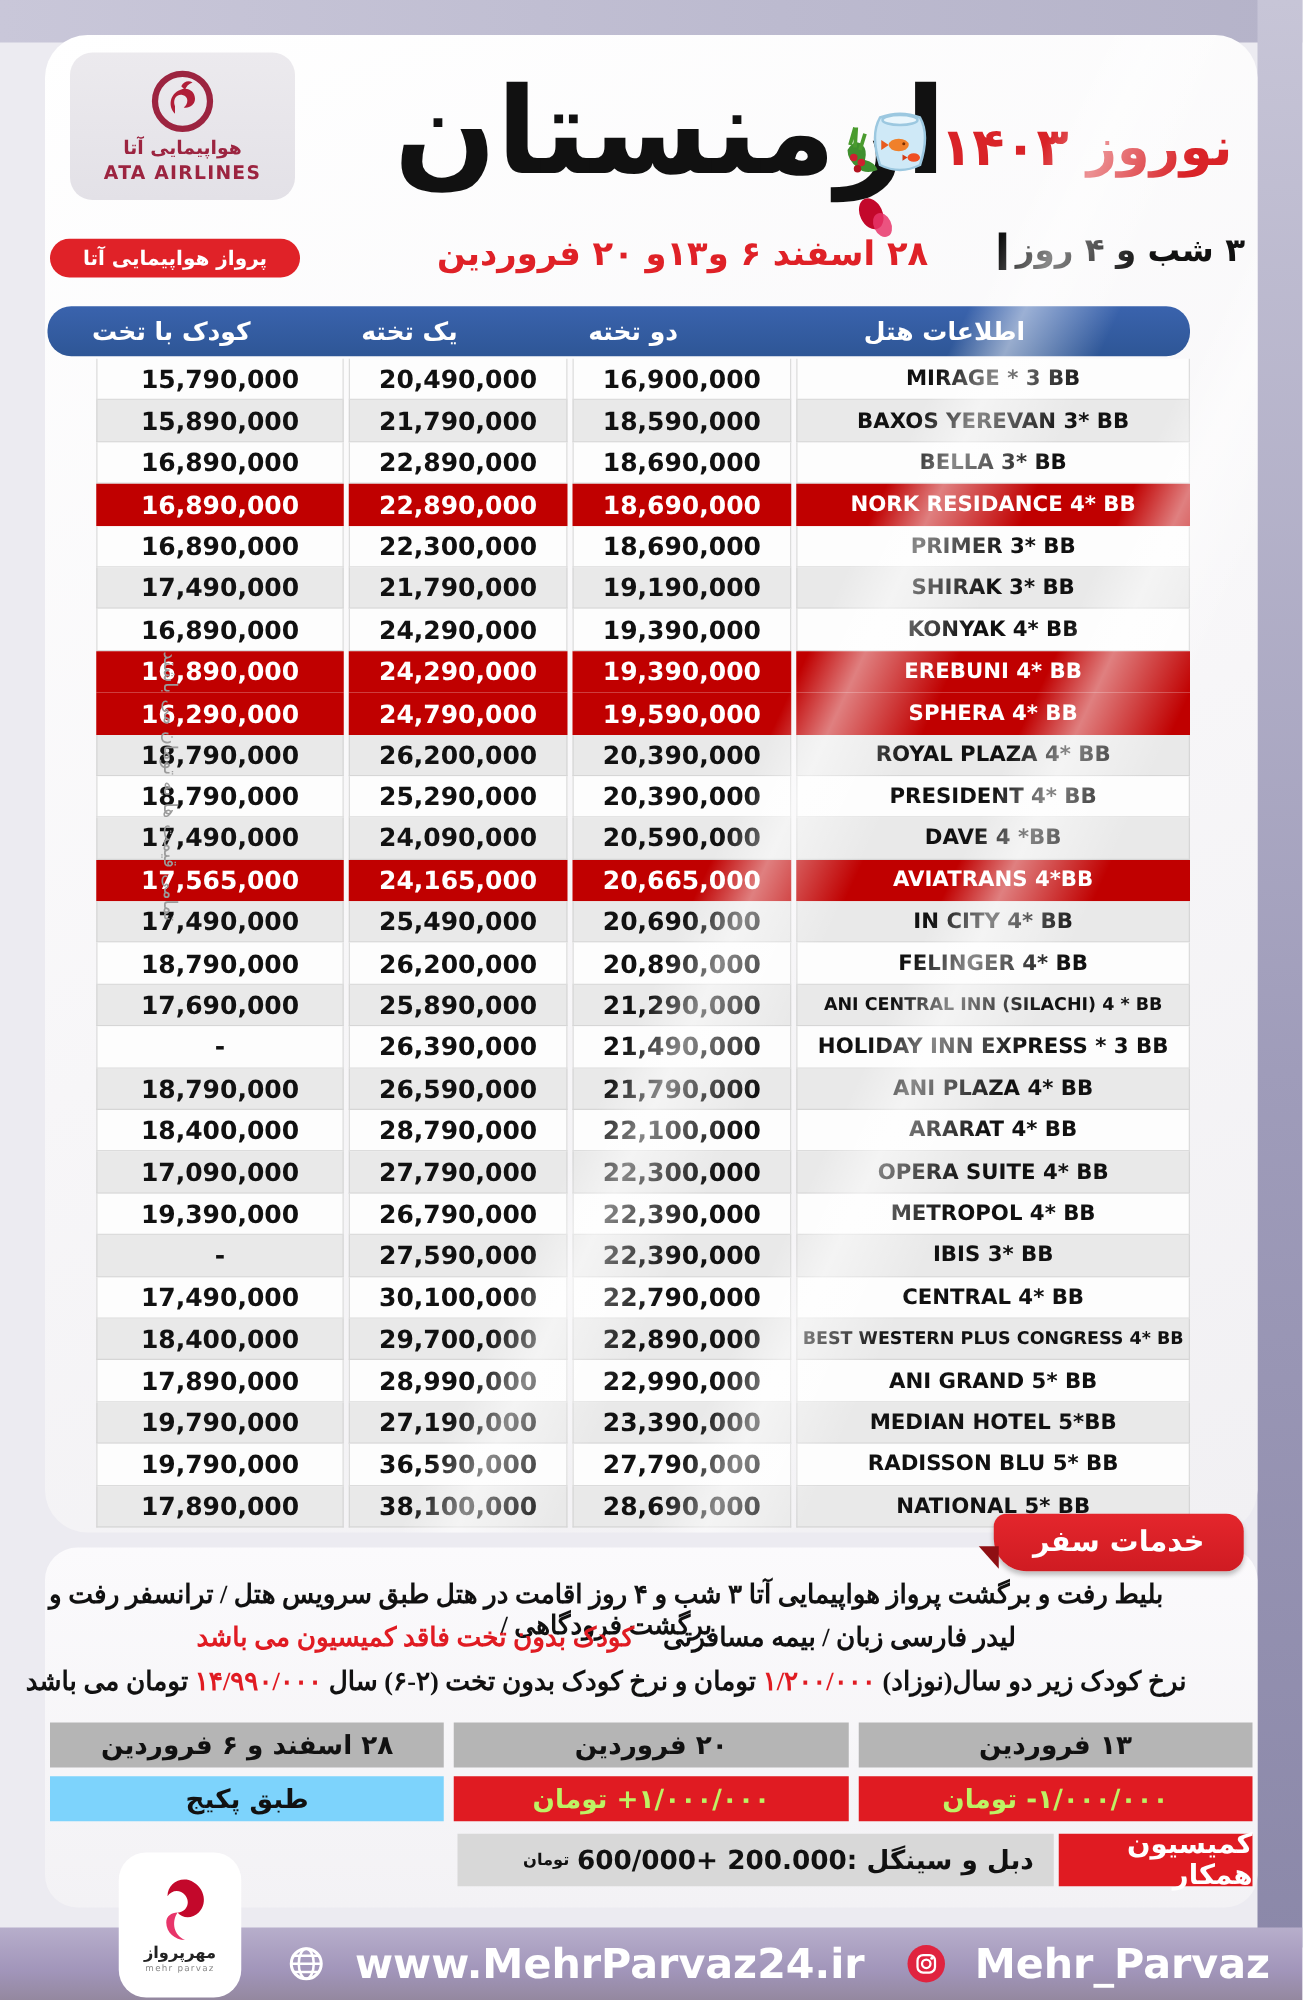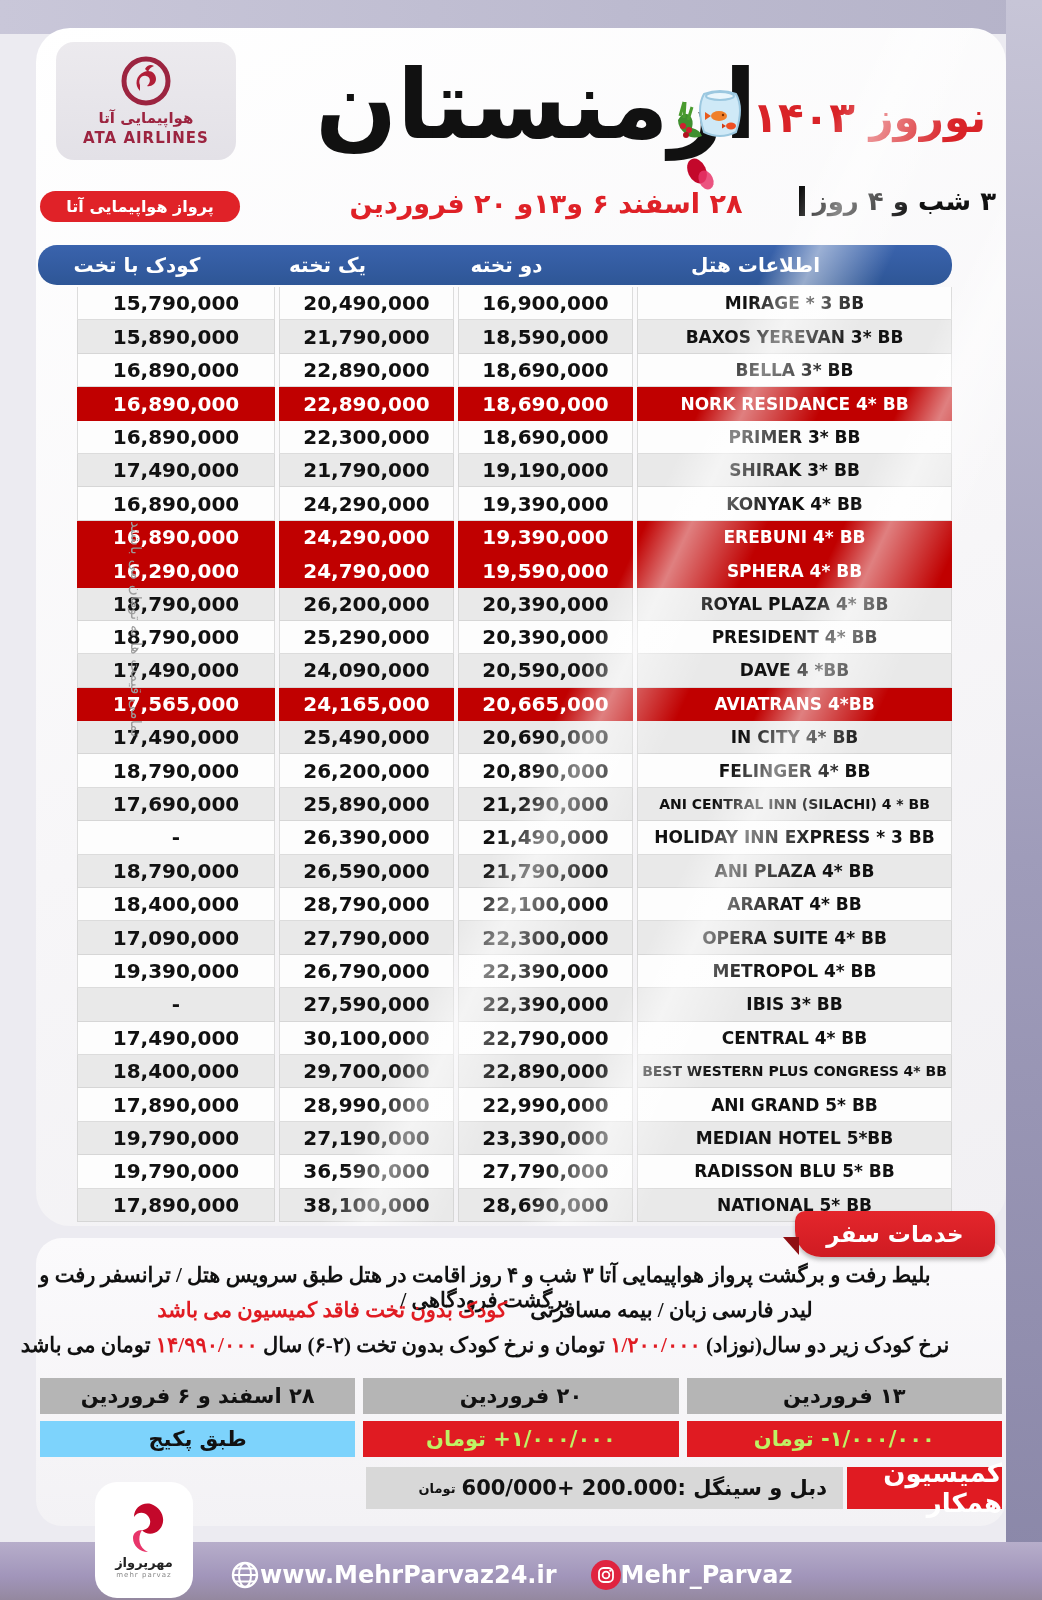--- a/index.html
+++ b/index.html
@@ -88,36 +88,36 @@
   .adj { position:absolute; left:40px; top:1378px; width:962px; display:flex; direction:rtl; gap:8px; }
   .adj .col { flex:1; display:flex; flex-direction:column; gap:7px; }
   .adj .cell { height:36px; display:flex; align-items:center; justify-content:center;
                font-weight:bold; font-size:21px; direction:rtl; }
   .adj .hd  { background:#b5b5b5; color:#111; }
   .adj .red { background:#e01b22; color:#bef264; }
   .adj .gray{ background:#7dd3fc; color:#111; }
 
   .commission { position:absolute; left:40px; top:1467px; width:962px; display:flex;
                 direction:rtl; justify-content:flex-start; gap:4px; align-items:stretch; height:42px; }
-  .comm-badge { background:#e01b22; color:#fff; font-weight:bold; font-size:26px;
+  .comm-badge { background:#e01b22; color:#fff; font-weight:bold; font-size:22px;
                 display:flex; align-items:center; justify-content:center; width:155px; direction:rtl; }
   .comm-box { background:#d8d8d8; color:#111; font-weight:bold; font-size:21px;
               display:flex; align-items:center; justify-content:center; gap:6px;
               padding:0 16px; direction:rtl; }
   .comm-box .unit { font-size:13px;margin-left:36px; }
 
   
   .mehr-logo { position:absolute; left:95px; top:1482px; width:98px; height:116px;
                background:#fff; border-radius:22px; display:flex; flex-direction:column;
                align-items:center; justify-content:center; gap:1px; z-index:5; }
   .mehr-fa { font-size:13px; font-weight:bold; color:#222; direction:rtl; }
   .mehr-en { font-size:7px; color:#888; letter-spacing:1px; }
   .foot-items { position:absolute; left:230px; bottom:10px; display:flex; align-items:center;
                 gap:34px; color:#fff; z-index:4; }
-  .foot-item { display:flex; align-items:center; gap:0; font-weight:bold; font-size:24px; }
+  .foot-item { display:flex; align-items:center; gap:24px; font-weight:bold; font-size:33px; }
   .foot-item .ph { display:flex; align-items:center; gap:10px; }
   .divider { width:2px; height:26px; background:#fff; opacity:.85; }
   .icon-circle { width:30px; height:30px; border-radius:50%; display:flex;
                  align-items:center; justify-content:center; }
 </style>
 </head>
 <body>
 
 <div class="page">
   <div class="band-top"></div>

